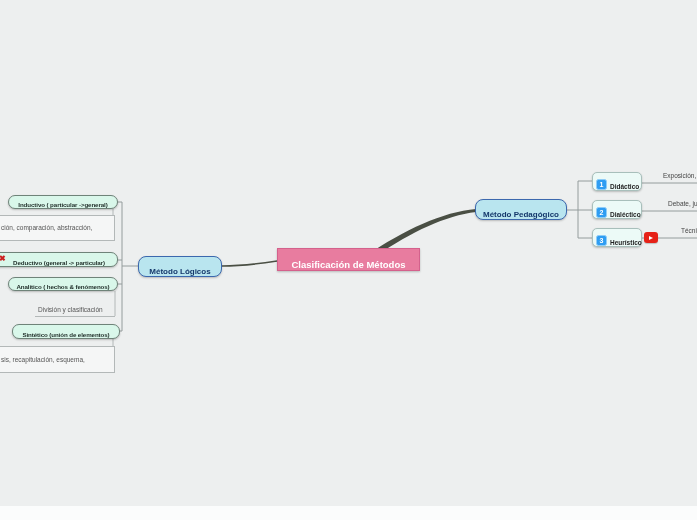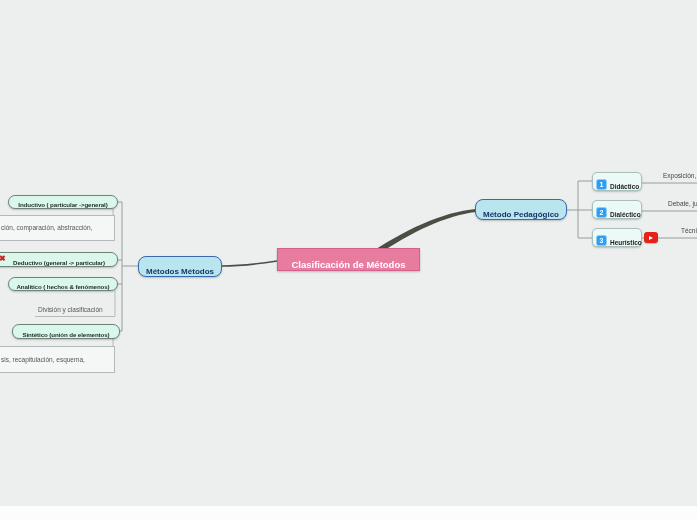--- a/index.html
+++ b/index.html
@@ -82,21 +82,21 @@
     <path d="M567 210 L578 210 M578 181 L578 238 M578 181 L592 181 M578 210 L592 210 M578 238 L592 238" fill="none" stroke="#949c9c" stroke-width="1"></path>
 
     <path d="M642 183 L697 183 M642 211 L697 211 M642 238 L697 238" fill="none" stroke="#949c9c" stroke-width="1"></path>
   </svg>
 
   <div class="node root-node" style="left:277px;top:248px;width:143px;height:23px;">
     <span>Clasificación de Métodos</span>
   </div>
 
   <div class="node branch-node" style="left:138px;top:256px;width:84px;height:21px;">
-    <span>Métodos Métodos</span>
+    <span>Método Lógicos</span>
   </div>
   <div class="node branch-node" style="left:475px;top:199px;width:92px;height:21px;">
     <span>Método Pedagógico</span>
   </div>
 
   <div class="node left-child" style="left:8px;top:195px;width:110px;height:14px;">
     <span>Inductivo ( particular -&gt;general)</span>
   </div>
 
   <div class="node left-child" style="left:-8px;top:252px;width:126px;height:15px;">

